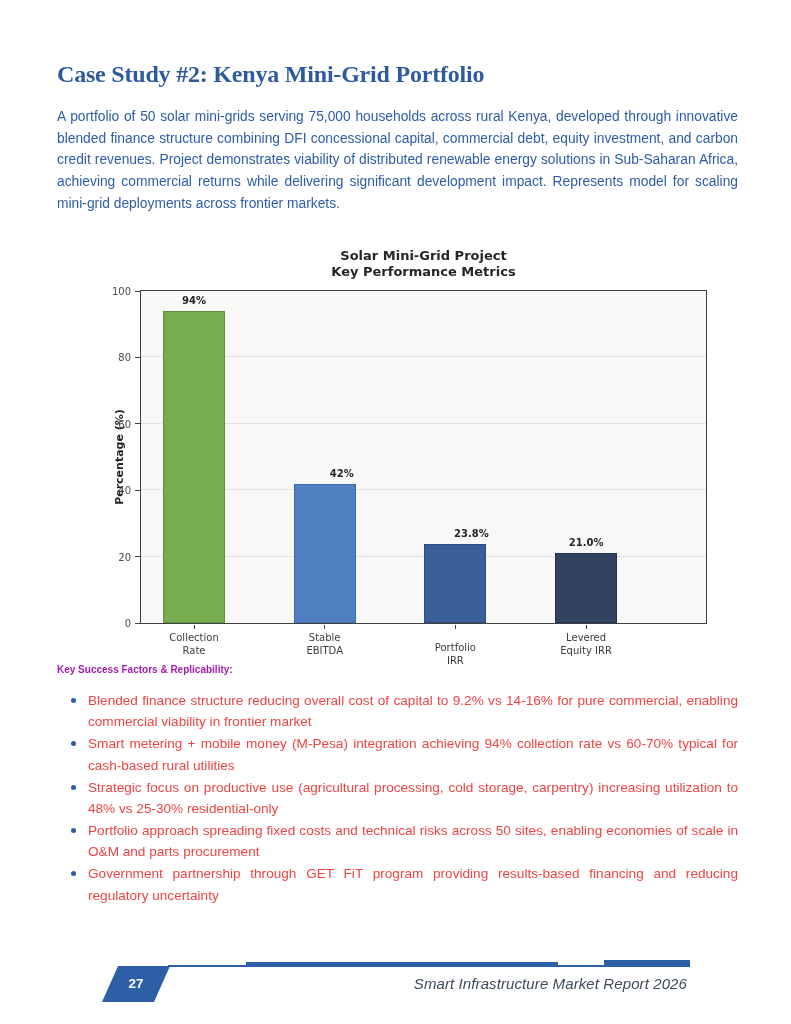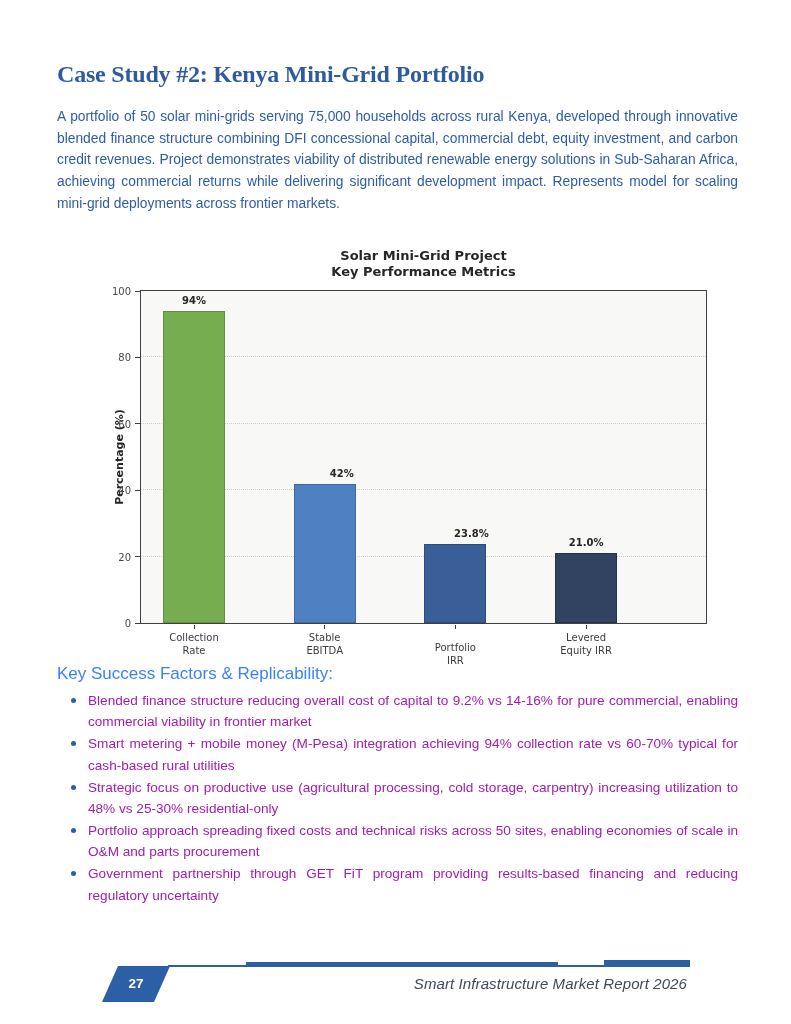--- a/index.html
+++ b/index.html
@@ -58,28 +58,28 @@
   .y-axis-label {
     position:absolute; left:119px; top:212px;
     transform:translate(-50%,-50%) rotate(-90deg);
     font-family:"DejaVu Sans", sans-serif; font-weight:bold;
     font-size:11px; color:#262626; white-space:nowrap;
   }
 
   
   .section-heading {
     position:absolute; left:57px; top:664px;
-    font-size:17px; font-weight:normal; color:#3b82f6;
+    font-size:10px; font-weight:bold; color:#a21caf;
   }
   .bullet-list {
     position:absolute; left:57px; top:690px; width:681px; list-style:none;
   }
   .bullet-list li {
     position:relative; padding-left:31px; margin-bottom:0.5px;
-    font-size:13.6px; line-height:21.4px; text-align:justify; color:#a21caf;
+    font-size:13.6px; line-height:21.4px; text-align:justify; color:#ef4444;
   }
   .bullet-dot {
     position:absolute; left:14px; top:8px; width:5px; height:5px;
     border-radius:50%; background:#2e5ca8;
   }
 
   
   .pg-shape {
     position:absolute; left:102px; top:966px; width:52px; height:36px;
     transform:skewX(-24deg); transform-origin:left bottom;

